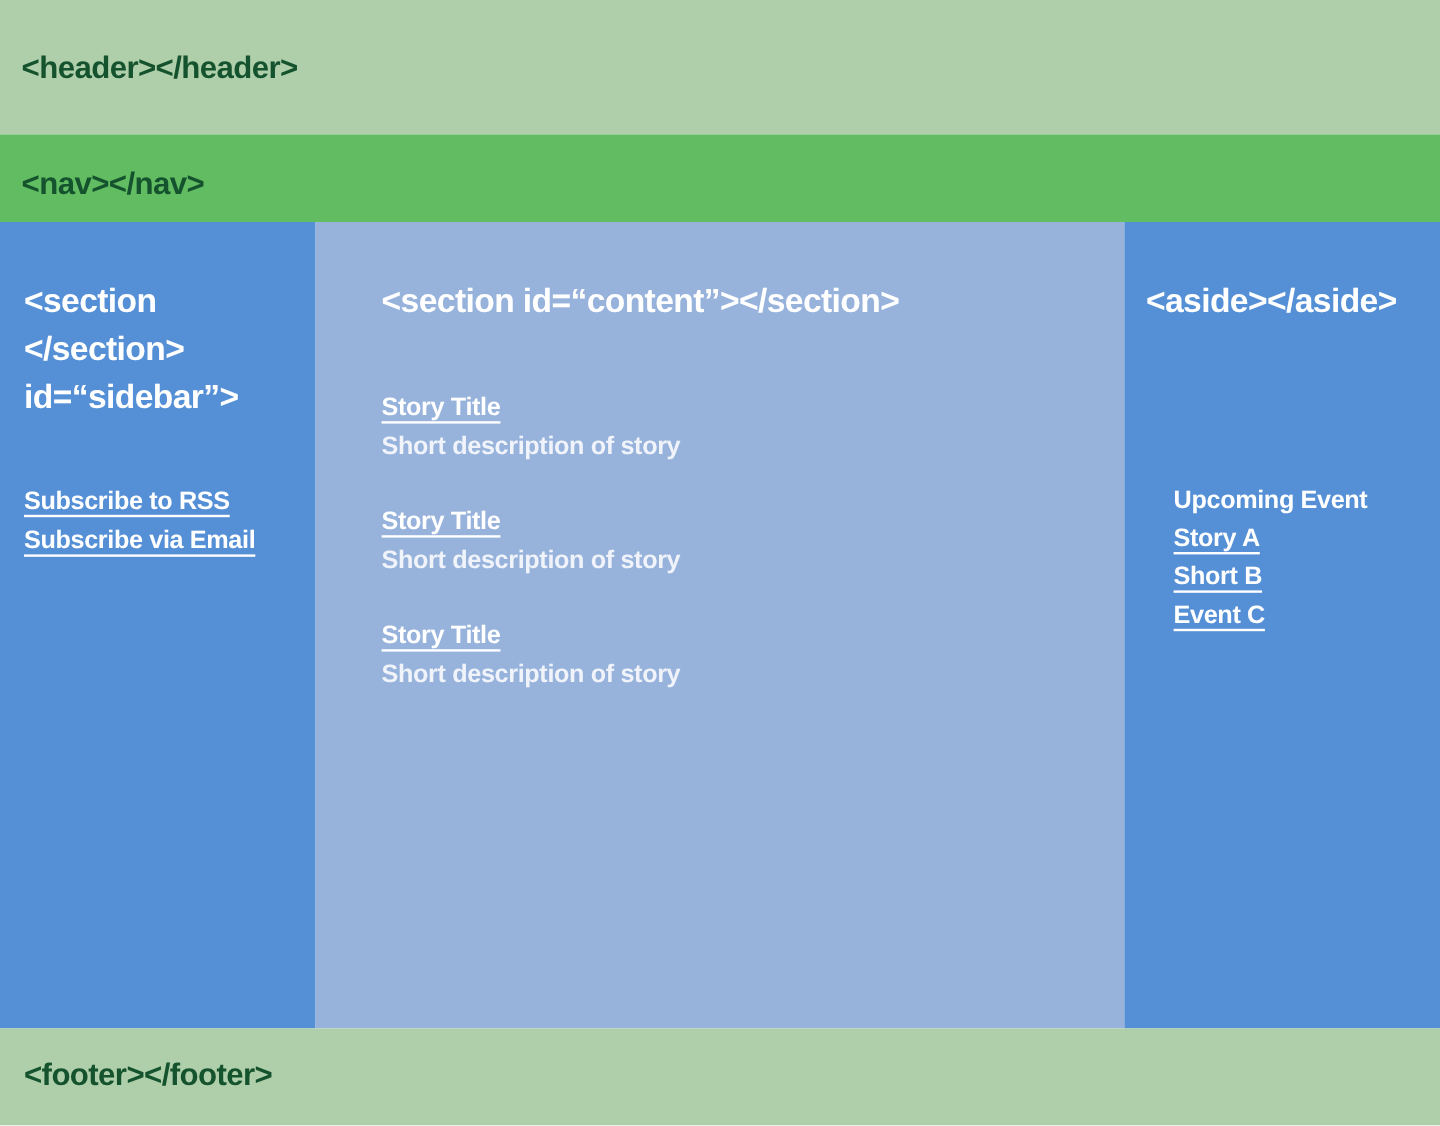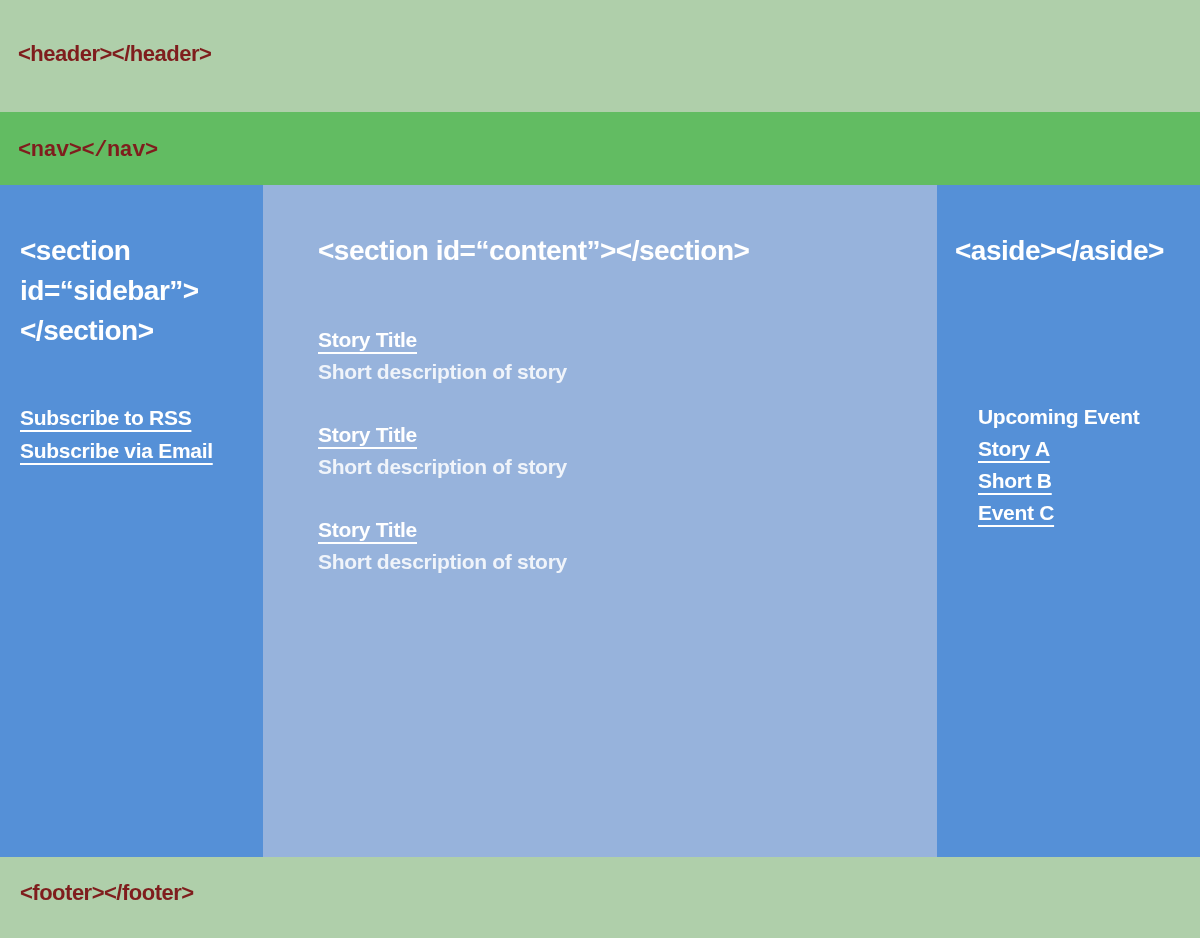--- a/index.html
+++ b/index.html
@@ -6,30 +6,30 @@
   html,body { background:#fff; }
   body {
     width:1200px; height:938px;
     font-family:"Liberation Sans", sans-serif;
     font-weight:bold;
     overflow:hidden;
   }
   .page { width:1200px; height:938px; display:flex; flex-direction:column; }
 
   .band-header { height:112px; background:var(--band-green,#afcfaa); padding:43px 0 0 18px; }
-  .band-nav    { height:74px;  background:var(--nav-green,#62bc62);  padding:28px 5px 0 18px;font-family:Liberation Mono, monospace; }
+  .band-nav    { height:74px;  background:var(--nav-green,#62bc62);  padding:28px 5px 0 18px; }
   .main        { height:677px; display:flex;border-radius:10px; }
   .band-footer { height:81px;  background:var(--band-green,#afcfaa); padding:25px 0 0 20px; }
 
   .col-sidebar { width:263px; background:var(--column-blue,#5590d7);  padding:46px 14px 0 20px; }
   .col-content { width:674px; background:var(--content-blue,#97b3dc); padding:46px 0 0 55px; }
   .col-aside   { width:263px; background:var(--column-blue,#5590d7);  padding:46px 0 0 18px; }
 
   .tag-big {
-    font-size:22px; line-height:1; color:#7f1d1d;
+    font-size:26px; line-height:1; color:#14532d;
     letter-spacing:-0.5px; white-space:pre;
   }
   .col-title {
     font-size:28px; line-height:40px; color:#ffffff;
     letter-spacing:-0.5px;
   }
   .small { font-size:21px; line-height:32px; color:#ffffff; letter-spacing:-0.3px; }
 
   .link {
     text-decoration:underline;
@@ -59,22 +59,22 @@
 
   <div class="band-nav">
     <div class="tag-big">&lt;nav&gt;&lt;/nav&gt;</div>
   </div>
 
   <div class="main">
 
     <div class="col-sidebar">
       <div class="col-title">
         <div>&lt;section</div>
+        <div>&lt;/section&gt;</div>
         <div>id=“sidebar”&gt;</div>
-        <div>&lt;/section&gt;</div>
       </div>
       <div class="sidebar-links">
         <div class="small link">Subscribe to RSS</div>
         <div class="small link">Subscribe via Email</div>
       </div>
     </div>
 
     <div class="col-content">
       <div class="col-title">&lt;section id=“content”&gt;&lt;/section&gt;</div>
       <div class="stories">

